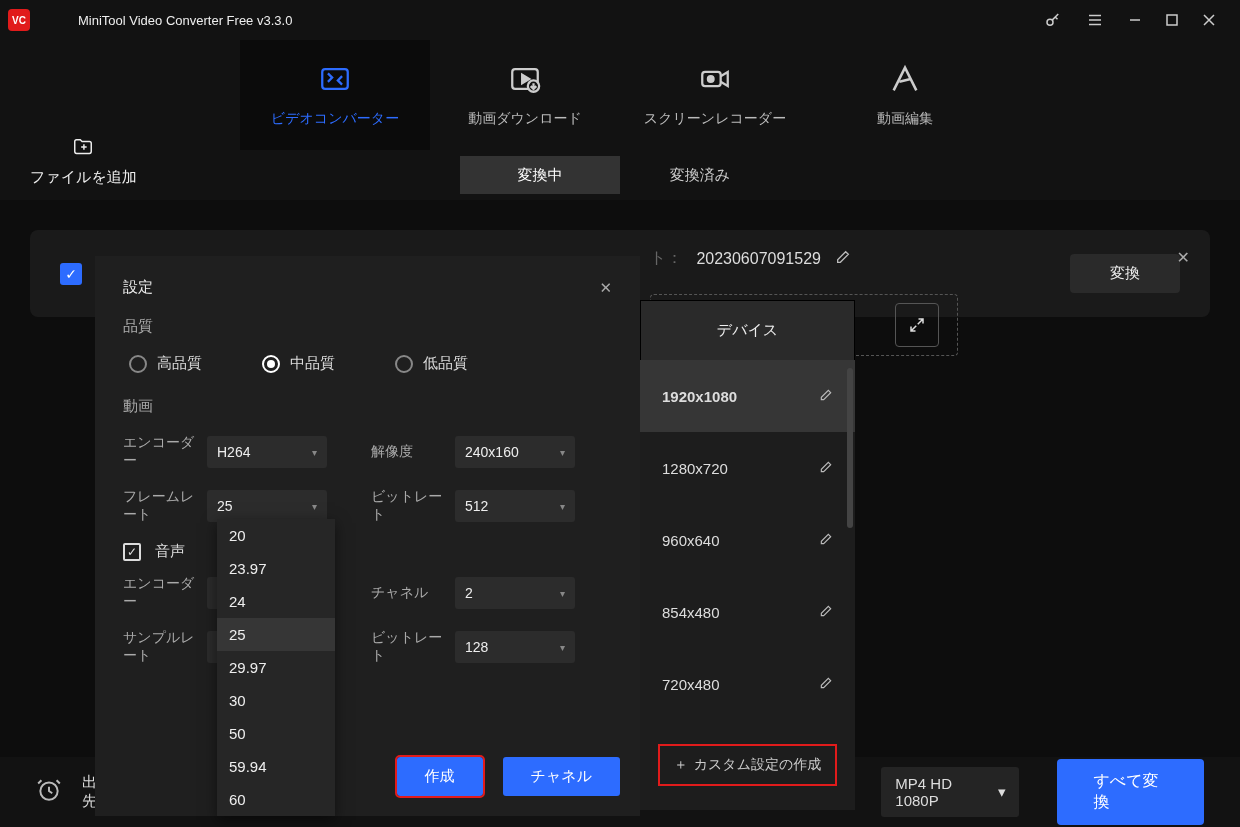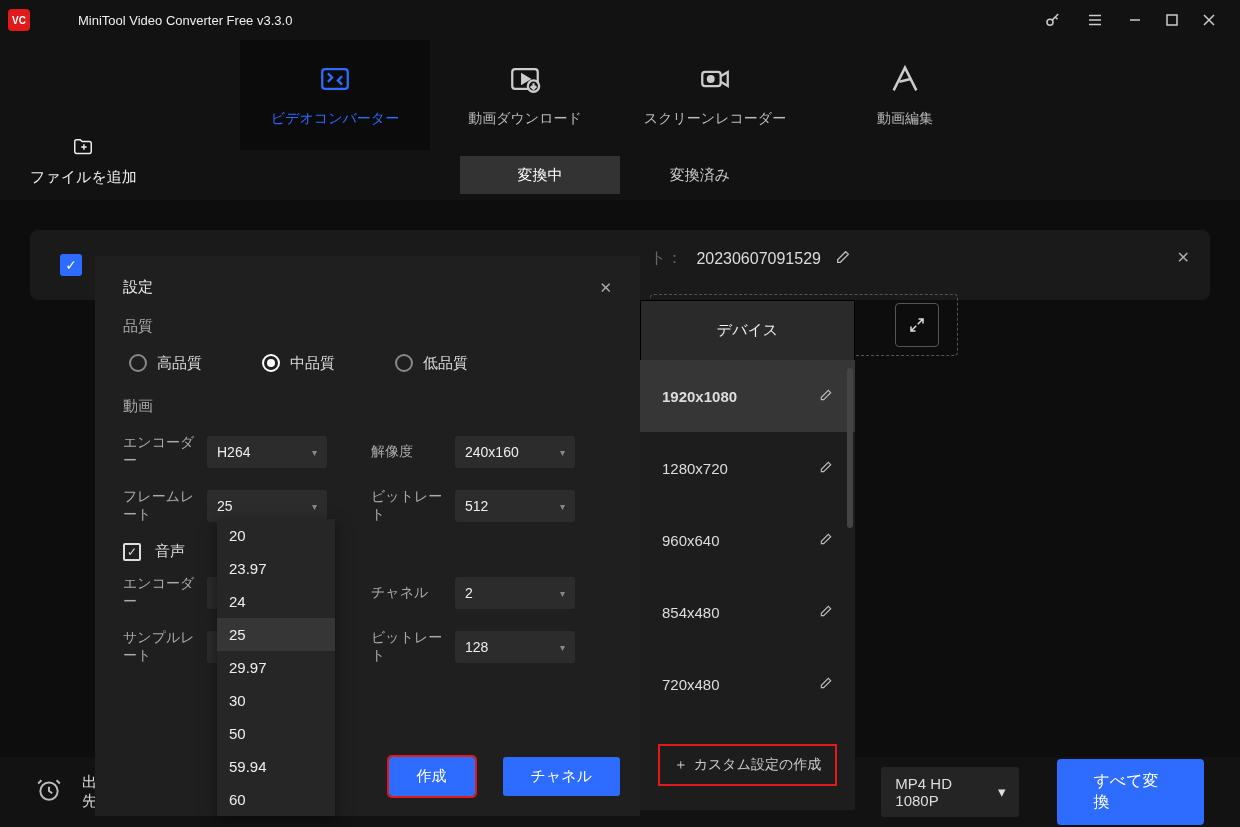--- a/index.html
+++ b/index.html
@@ -45,31 +45,31 @@
 .pathbox { background: #242424; padding: 8px 12px; border-radius: 3px; color: #bbb; font-size: 14px; width: 210px; overflow: hidden; white-space: nowrap; }
 .fmtdrop { background: #242424; padding: 8px 14px; border-radius: 3px; color: #ddd; font-size: 15px; display: flex; align-items: center; gap: 8px; margin-left: auto; cursor: pointer; }
 .convertall { background: #2d6cff; color: #fff; padding: 12px 36px; border-radius: 4px; font-size: 16px; font-weight: 500; cursor: pointer; margin-left: 18px; }
 
 
 .settings-modal { position: absolute; left: 95px; top: 256px; width: 545px; height: 560px; background: #1f1f1f; z-index: 30; padding: 22px 28px; }
 .settings-modal .hdr { display: flex; justify-content: space-between; align-items: center; color: #eee; font-size: 15px; margin-bottom: 20px; }
 .settings-modal .close-x { color: #aaa; cursor: pointer; font-size: 15px; }
 .section-title { color: #aaa; font-size: 15px; margin-bottom: 18px; margin-top: 8px; }
 .radio-row { display: flex; gap: 60px; padding-left: 6px; margin-bottom: 24px; }
-.radio { display: flex; align-items: flex-start; gap: 10px; color: #ddd; font-size: 15px; cursor: pointer; }
+.radio { display: flex; align-items: flex-end; gap: 10px; color: #ddd; font-size: 15px; cursor: pointer; }
 .radio .dot { width: 18px; height: 18px; border: 2px solid #888; border-radius: 50%; display: flex; align-items: center; justify-content: center; }
 .radio.checked .dot { border-color: #fff; }
 .radio.checked .dot::after { content: ""; width: 8px; height: 8px; background: #fff; border-radius: 50%; }
 .form-grid { display: grid; grid-template-columns: 84px 120px 44px 84px 120px; row-gap: 18px; align-items: center; }
 .form-grid .lbl { color: #aaa; font-size: 14px; }
 .selectbox { background: #2c2c2c; color: #eee; padding: 7px 10px; border-radius: 3px; font-size: 14px; display: flex; align-items: center; justify-content: space-between; cursor: pointer; height: 32px; }
 .selectbox .arrow { color: #888; font-size: 10px; }
 .audio-check { display: flex; align-items: center; gap: 14px; margin-top: 18px; margin-bottom: 14px; }
 .audio-check .cbox { width: 18px; height: 18px; border: 2px solid #ddd; border-radius: 2px; display: flex; align-items: center; justify-content: center; color: #ddd; font-size: 12px; }
-.modal-footer { position: absolute; bottom: 20px; right: 20px; display: flex; gap: 28px; }
+.modal-footer { position: absolute; bottom: 20px; right: 20px; display: flex; gap: 20px; }
 .btn { padding: 10px 28px; border-radius: 3px; background: #2d6cff; color: #fff; font-size: 15px; cursor: pointer; }
 .btn.create { outline: 2px solid #e11b1b; }
 
 
 .fr-dropdown { position: absolute; left: 217px; top: 519px; width: 118px; background: #262626; z-index: 50; box-shadow: 0 4px 14px rgba(0,0,0,.5); }
 .fr-dropdown .opt { padding: 8px 12px; color: #eee; font-size: 15px; cursor: pointer; }
 .fr-dropdown .opt.sel { background: #363636; }
 
 
 .respanel { position: absolute; left: 640px; top: 300px; width: 215px; height: 510px; background: #1d1d1d; z-index: 25; }
@@ -189,20 +189,21 @@
           <circle cx="12" cy="12" r="9"></circle>
           <path d="M12 7v5l3 2"></path>
         </svg>
       <span>00:00:01</span>
       <div class="expandbtn" style="margin-left:30px">
         <svg width="18" height="18" viewBox="0 0 24 24" fill="none" stroke="#ddd" stroke-width="2">
             <path d="M4 14v6h6M20 10V4h-6M4 20l7-7M20 4l-7 7"></path>
           </svg>
       </div>
     </div>
+    <div class="convert-one">変換</div>
     <span class="close-card">✕</span>
   </div>
 </div>
 
 <div class="bottombar">
   <span class="alarm">
     <svg width="26" height="26" viewBox="0 0 24 24" fill="none" stroke="currentColor" stroke-width="1.8">
         <circle cx="12" cy="13" r="8"></circle>
         <path d="M12 9v4l3 2M5 3L2 6M19 3l3 3"></path>
       </svg>

